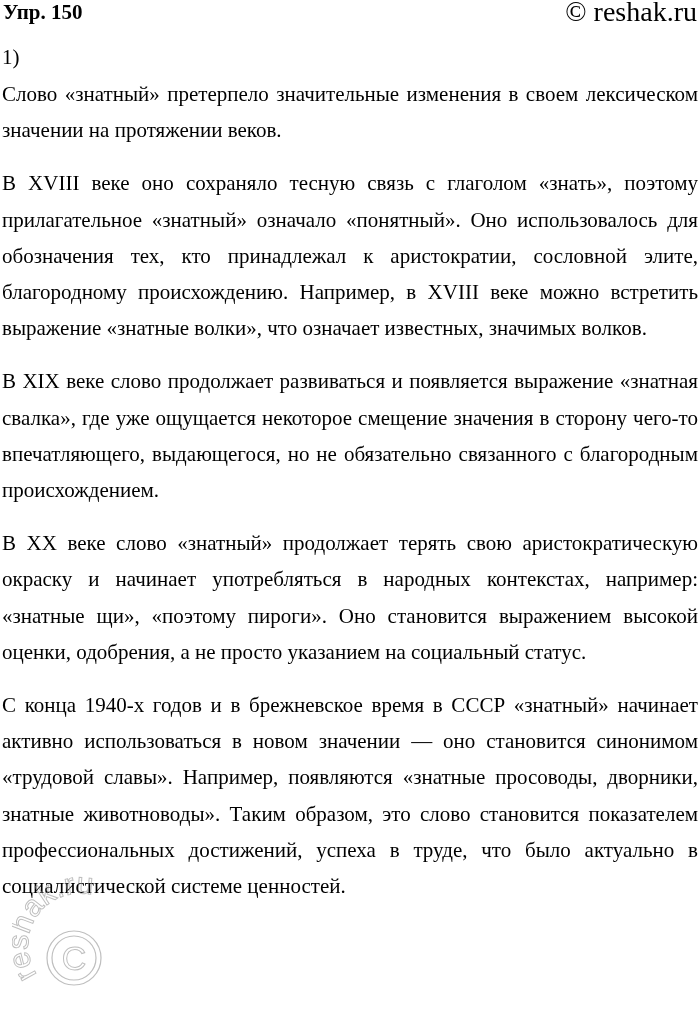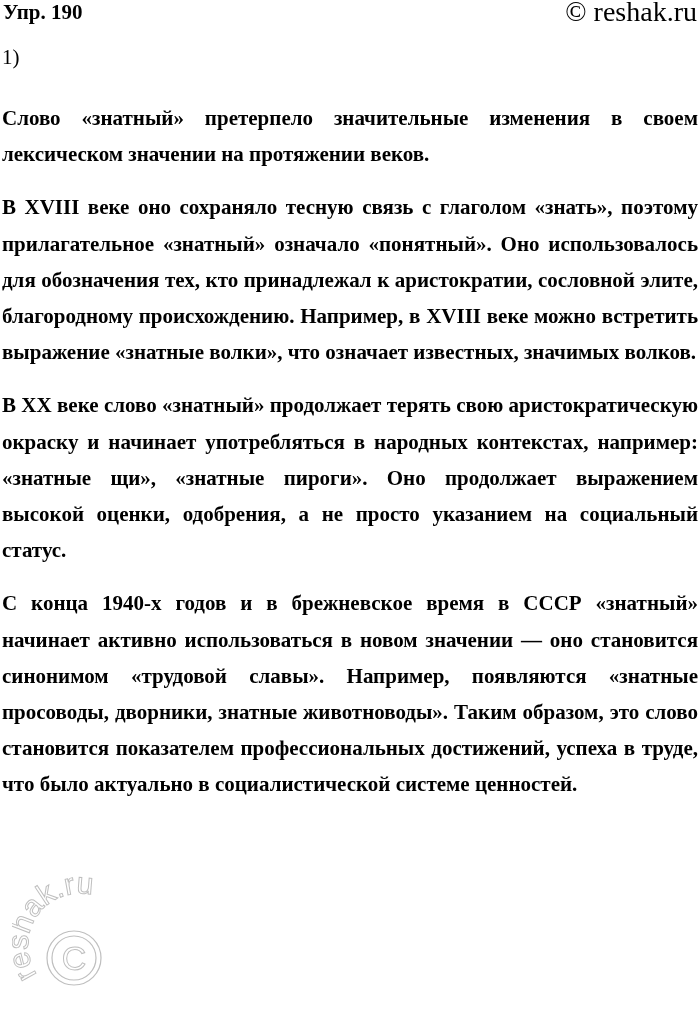--- a/index.html
+++ b/index.html
@@ -40,23 +40,22 @@
   .part-label {
     position: absolute;
     left: 2px;
     top: 44px;
     font-size: 21px;
     line-height: 26px;
   }
   .content {
     position: absolute;
     left: 2px;
-    top: 100px;
+    top: 76px;
     width: 696px;
-    font-weight: bold;
   }
   .para {
     margin: 0 0 17px 0;
     font-size: 21px;
     line-height: 36.2px;
     text-align: justify;
     text-align-last: left;
   }
   .watermark {
     position: absolute;
@@ -65,30 +64,31 @@
     width: 150px;
     height: 150px;
     pointer-events: none;
     opacity: 0.55;
   }
 </style>
 </head>
 <body>
 
 <div class="header">
-  <div class="ex-title">Упр. 190</div>
+  <div class="ex-title">Упр. 150</div>
   <div class="copyright">© reshak.ru</div>
 </div>
 
 <div class="part-label">1)</div>
 
 <div class="content">
   <p class="para">Слово «знатный» претерпело значительные изменения в своем лексическом значении на протяжении веков.</p>
   <p class="para">В XVIII веке оно сохраняло тесную связь с глаголом «знать», поэтому прилагательное «знатный» означало «понятный». Оно использовалось для обозначения тех, кто принадлежал к аристократии, сословной элите, благородному происхождению. Например, в XVIII веке можно встретить выражение «знатные волки», что означает известных, значимых волков.</p>
-  <p class="para">В XX веке слово «знатный» продолжает терять свою аристократическую окраску и начинает употребляться в народных контекстах, например: «знатные щи», «знатные пироги». Оно продолжает выражением высокой оценки, одобрения, а не просто указанием на социальный статус.</p>
+  <p class="para">В XIX веке слово продолжает развиваться и появляется выражение «знатная свалка», где уже ощущается некоторое смещение значения в сторону чего-то впечатляющего, выдающегося, но не обязательно связанного с благородным происхождением.</p>
+  <p class="para">В XX веке слово «знатный» продолжает терять свою аристократическую окраску и начинает употребляться в народных контекстах, например: «знатные щи», «поэтому пироги». Оно становится выражением высокой оценки, одобрения, а не просто указанием на социальный статус.</p>
   <p class="para">С конца 1940-х годов и в брежневское время в СССР «знатный» начинает активно использоваться в новом значении — оно становится синонимом «трудовой славы». Например, появляются «знатные просоводы, дворники, знатные животноводы». Таким образом, это слово становится показателем профессиональных достижений, успеха в труде, что было актуально в социалистической системе ценностей.</p>
 </div>
 
 <div class="watermark">
   <svg width="150" height="150" viewBox="0 0 150 150">
     <defs>
       <path id="wmArc" d="M 30 110 A 52 52 0 1 1 118 60"></path>
     </defs>
     <circle cx="62" cy="88" r="27" fill="none" stroke="#8a8a8a" stroke-width="1.2"></circle>
     <circle cx="62" cy="88" r="22" fill="none" stroke="#8a8a8a" stroke-width="1.2"></circle>

